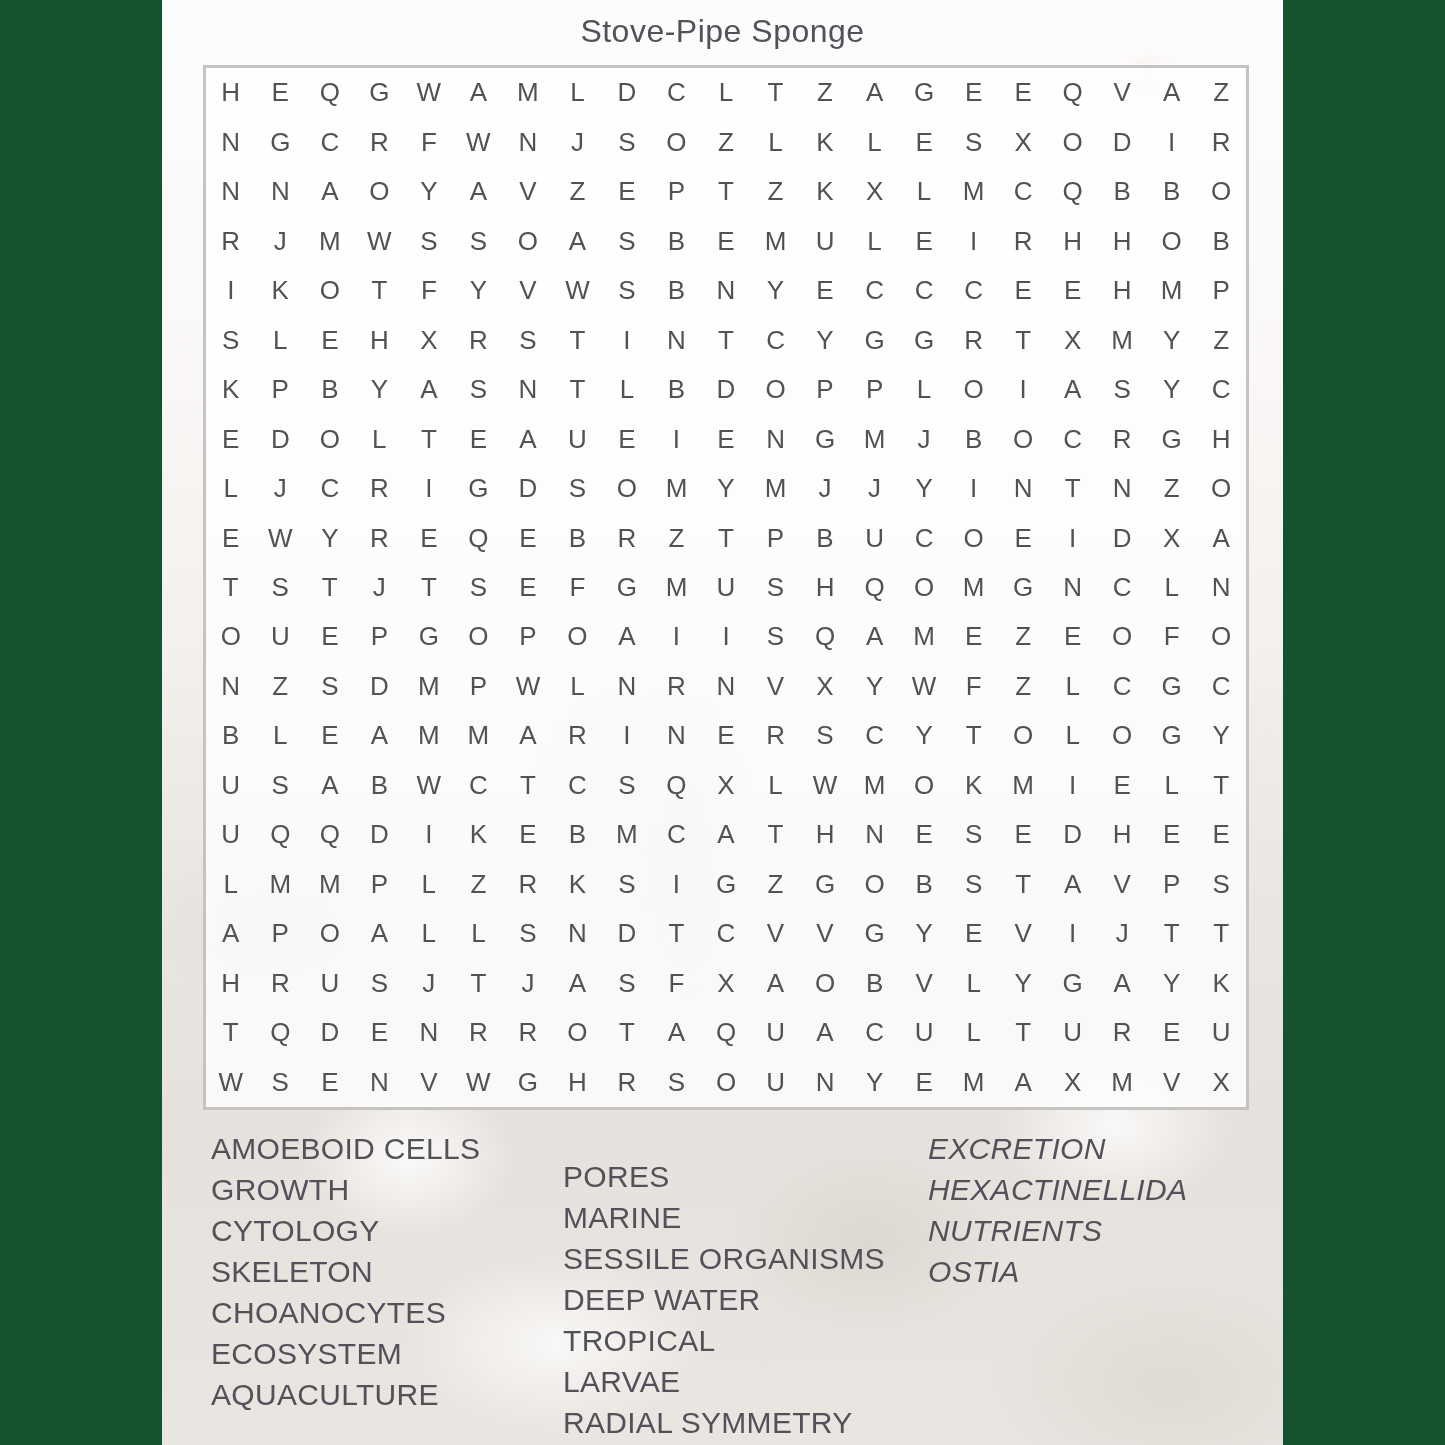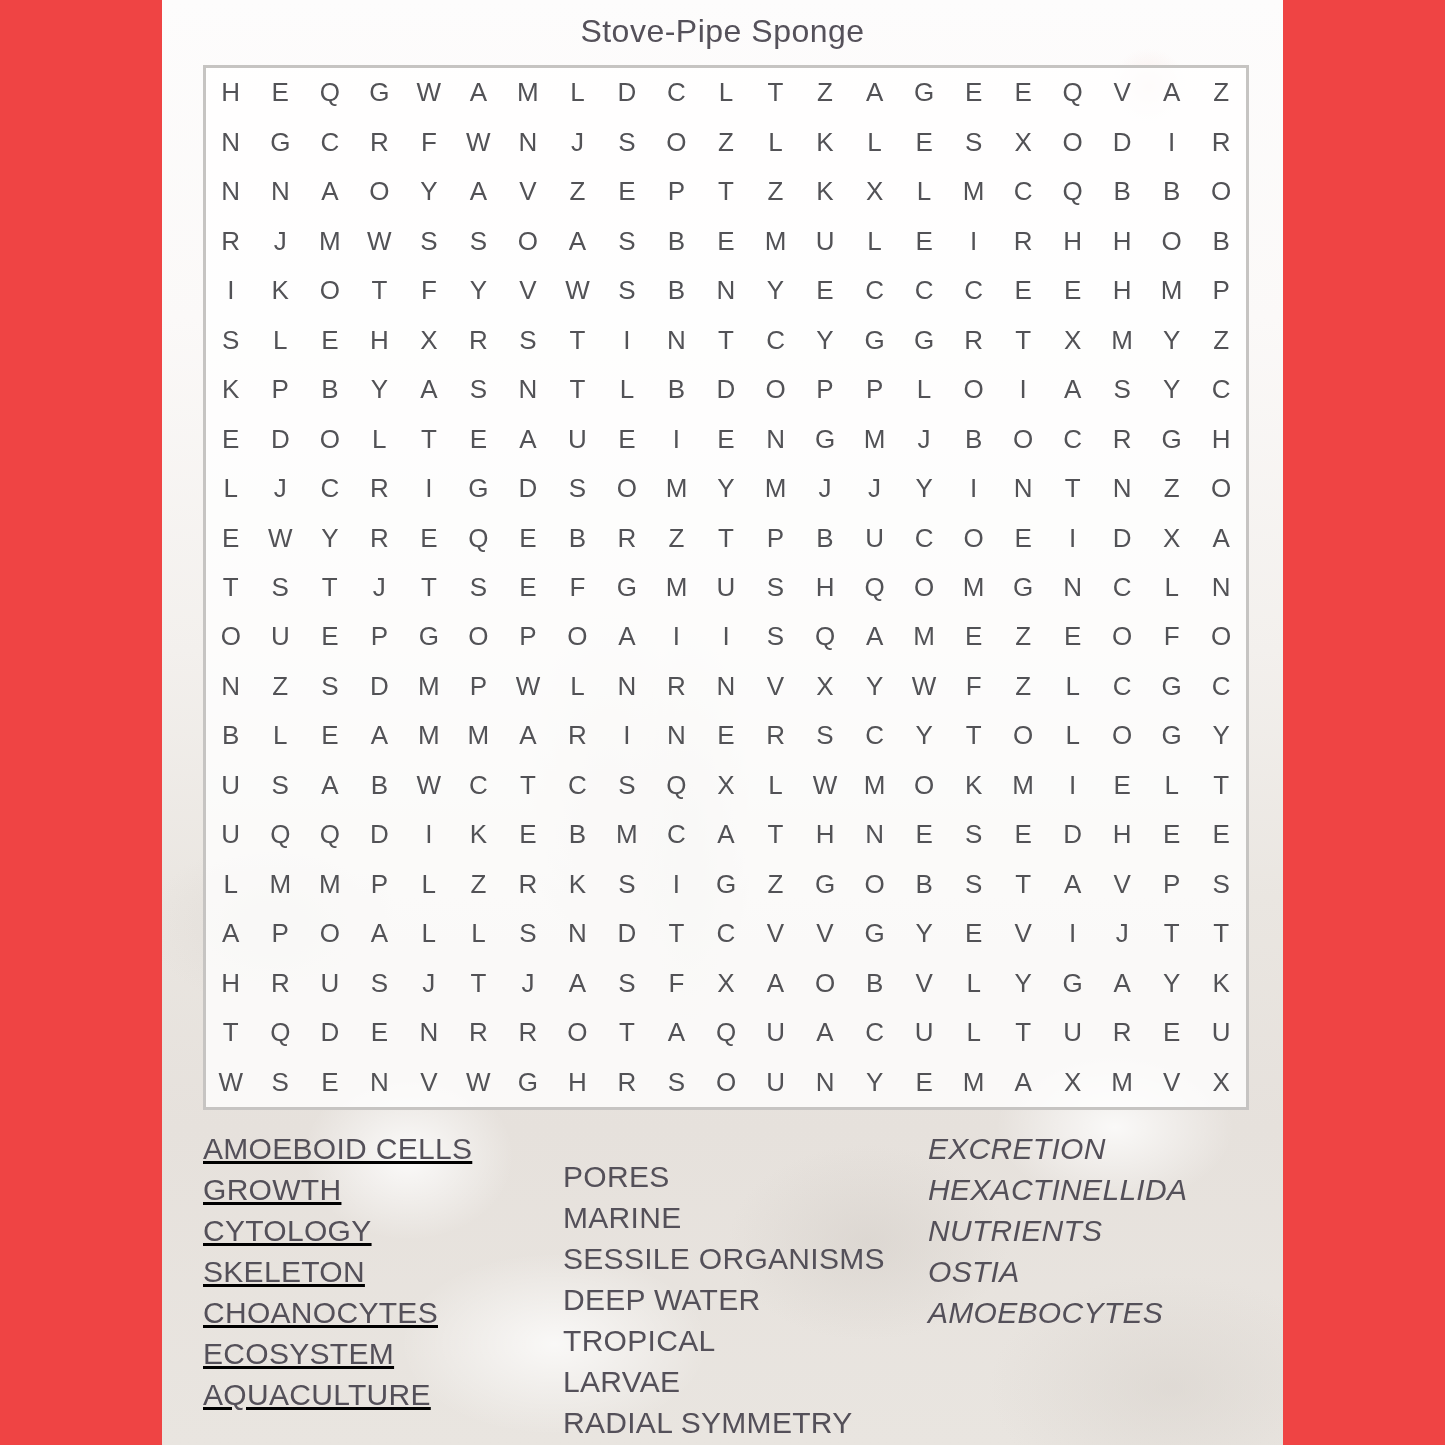--- a/index.html
+++ b/index.html
@@ -5,21 +5,21 @@
   :root{
     --title-color:#55515a;
     --letter-color:#525256;
     --word-color:#545059;
     --border-color:#c6c4c2;
   }
   *{margin:0;padding:0;box-sizing:border-box;}
   html,body{background:#ffffff;}
   body{font-family:"Liberation Sans","DejaVu Sans",sans-serif;}
   .canvas{
-    position:relative;width:1445px;height:1445px;background:#ef4444;overflow:hidden;
+    position:relative;width:1445px;height:1445px;background:#14532d;overflow:hidden;
   }
   
   .page{
     position:absolute;left:162px;top:0;width:1121px;height:1445px;
     background-color:#f4f1ee;
     background-image:
       radial-gradient(circle 55px at 88% 6%, rgba(247,226,223,0.55), rgba(247,226,223,0) 70%),
       radial-gradient(ellipse 120px 260px at 40% 55%, rgba(219,215,210,0.40), rgba(219,215,210,0) 70%),
       radial-gradient(ellipse 90px 300px at 47% 58%, rgba(211,207,202,0.40), rgba(211,207,202,0) 70%),
       radial-gradient(ellipse 150px 120px at 22% 80%, rgba(255,255,255,0.85), rgba(255,255,255,0) 70%),
@@ -44,21 +44,21 @@
     grid-template-rows:repeat(21,1fr);
   }
   .cell{
     display:flex;align-items:center;justify-content:center;
     font-size:26px;color:var(--letter-color);
   }
   .words{
     position:absolute;left:41px;top:1128px;width:1046px;height:300px;
   }
   .wcol{position:absolute;top:0;}
-  .wcol:nth-child(1){left:0px;text-decoration:underline;}
+  .wcol:nth-child(1){left:8px;}
   .wcol:nth-child(2){left:360px;margin-top:28px;}
   .wcol:nth-child(3){left:725px;font-style:italic;}
   .word{
     font-size:30px;line-height:41px;color:var(--word-color);
     letter-spacing:0.3px;white-space:nowrap;
   }
 </style>
 </head>
 <body>
 
@@ -525,17 +525,16 @@
           <div class="word">DEEP WATER</div>
           <div class="word">TROPICAL</div>
           <div class="word">LARVAE</div>
           <div class="word">RADIAL SYMMETRY</div>
         </div>
         <div class="wcol">
           <div class="word">EXCRETION</div>
           <div class="word">HEXACTINELLIDA</div>
           <div class="word">NUTRIENTS</div>
           <div class="word">OSTIA</div>
-          <div class="word">AMOEBOCYTES</div>
         </div>
       </div>
   </div>
 </div>
 
 </body></html>

